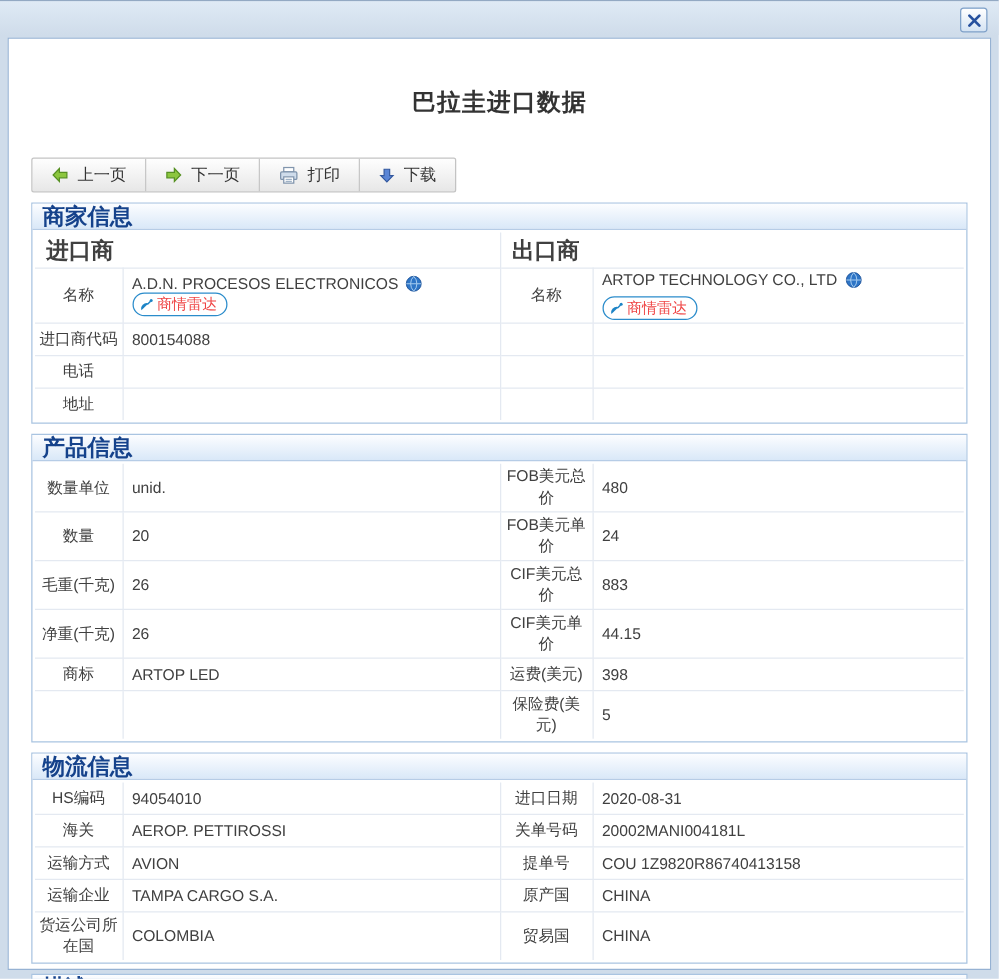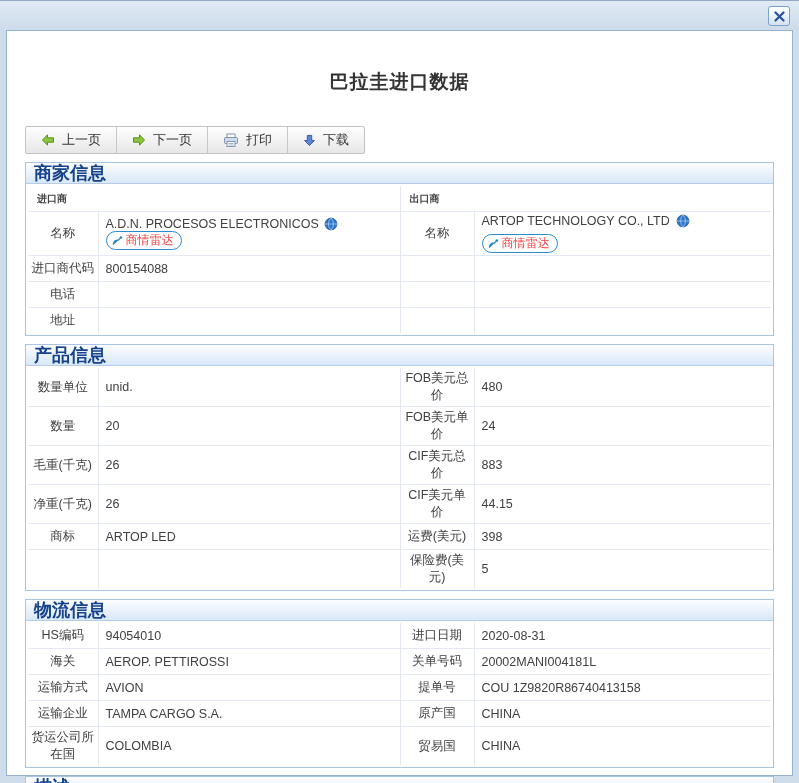--- a/index.html
+++ b/index.html
@@ -51,21 +51,21 @@
     border-bottom:1px solid #b6cce6;
   }
   .section-body{padding:2px;}
   table{width:100%;border-collapse:collapse;border:hidden;table-layout:fixed;}
   td{
     border:1px solid #e4e9f1;padding:2px 5px;height:21px;
     vertical-align:middle;word-wrap:break-word;color:#404040;font-size:12.5px;
   }
   td.lbl{text-align:center;padding:2px 2px;}
   td.val{text-align:left;padding-left:7px;}
-  tr.group-header td{font-weight:bold;font-size:10px;padding-left:9px;}
+  tr.group-header td{font-weight:bold;font-size:18px;padding-left:9px;}
   tr.tall td{height:34px;}
   tr.name-row td{height:38px;}
   .name-line{display:flex;align-items:center;gap:5px;}
   .inline-val{display:flex;align-items:center;gap:6px;flex-wrap:wrap;}
   
   .radar-badge{
     display:inline-flex;align-items:center;gap:3px;
     border:1.5px solid #2b8ccb;border-radius:10px;
     padding:0 7px 0 4px;height:17px;background:#fff;
     color:#ef4444;font-size:12px;cursor:pointer;white-space:nowrap;

